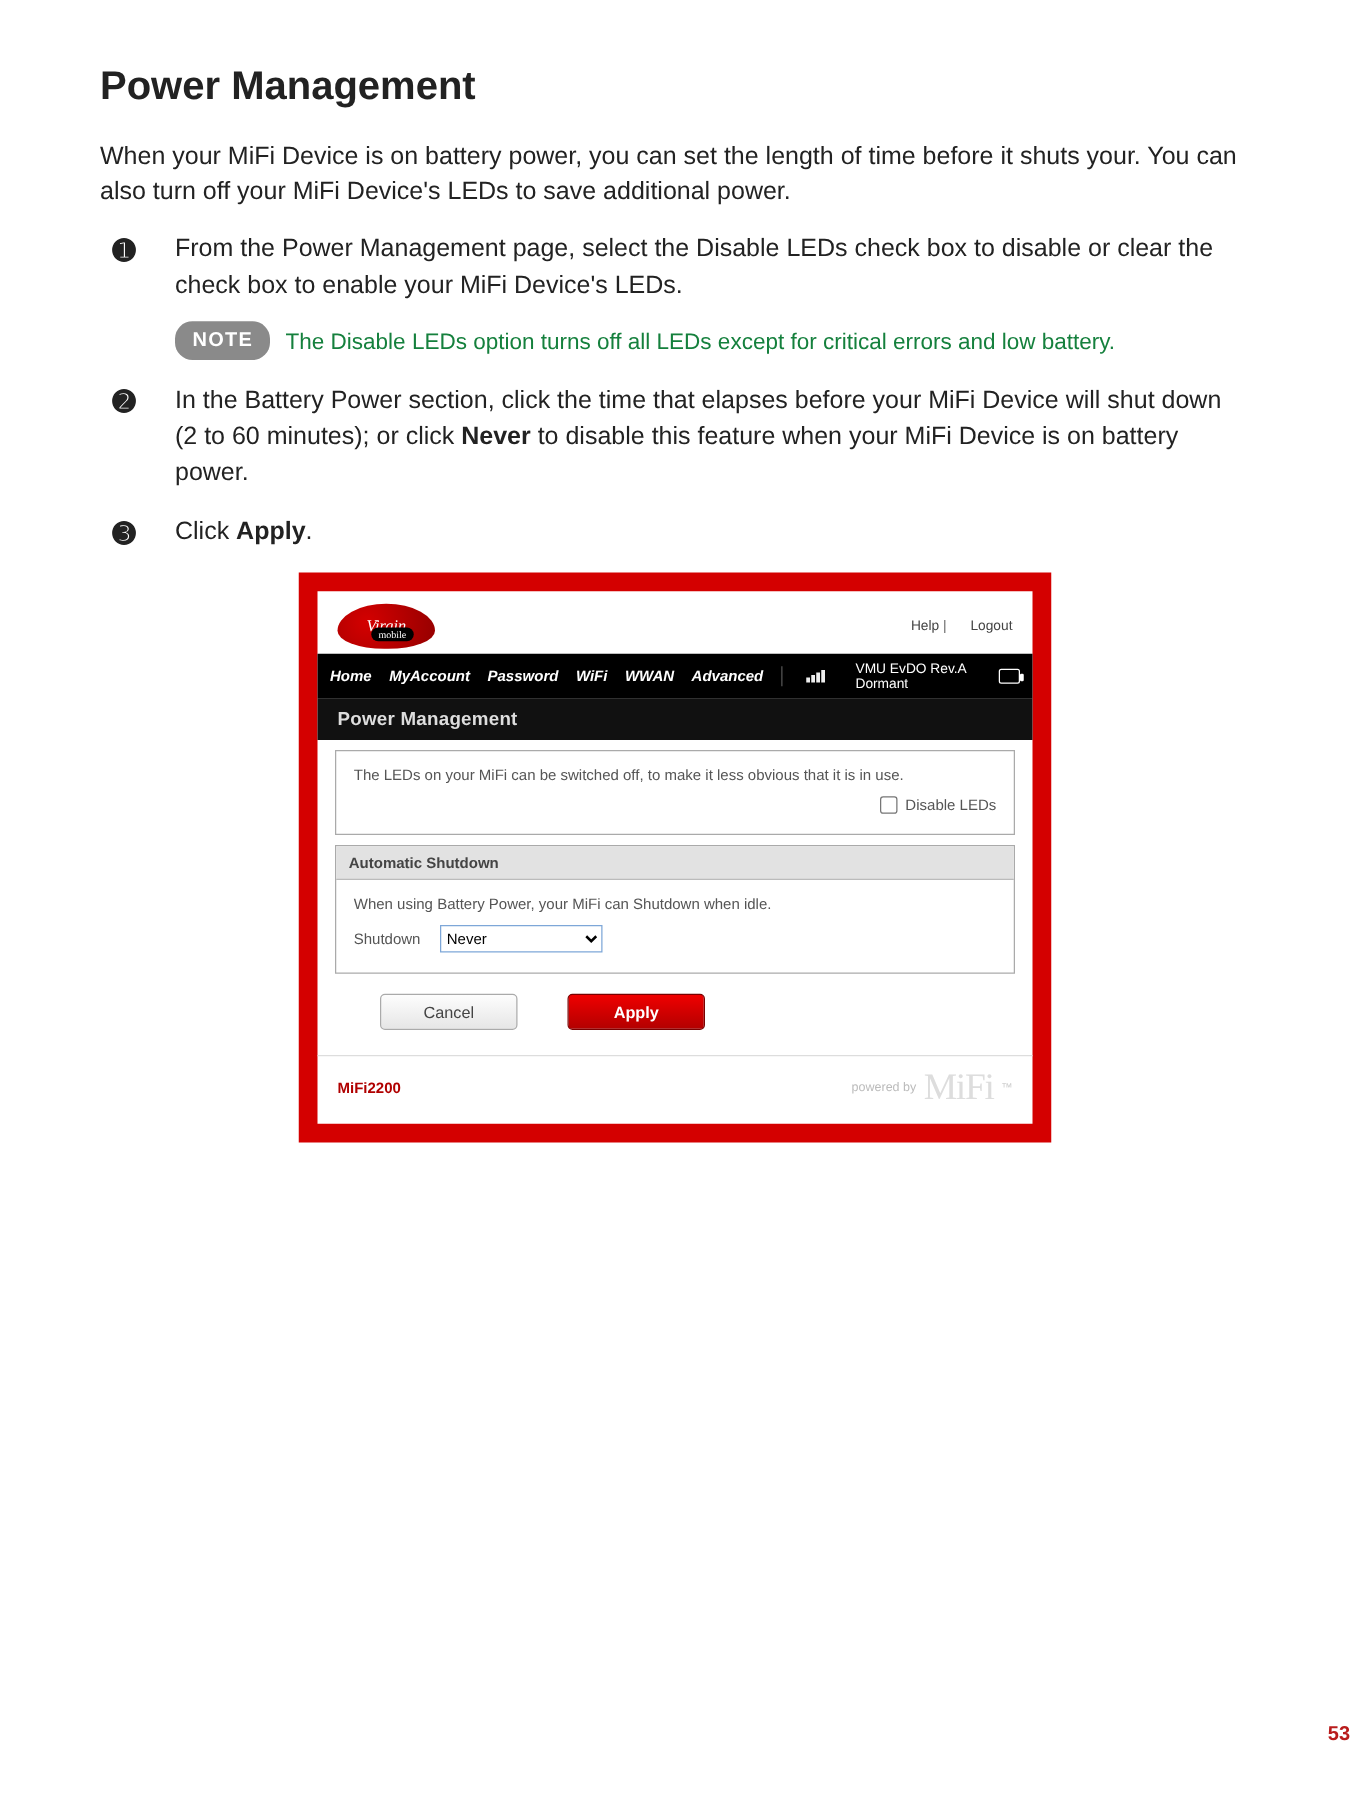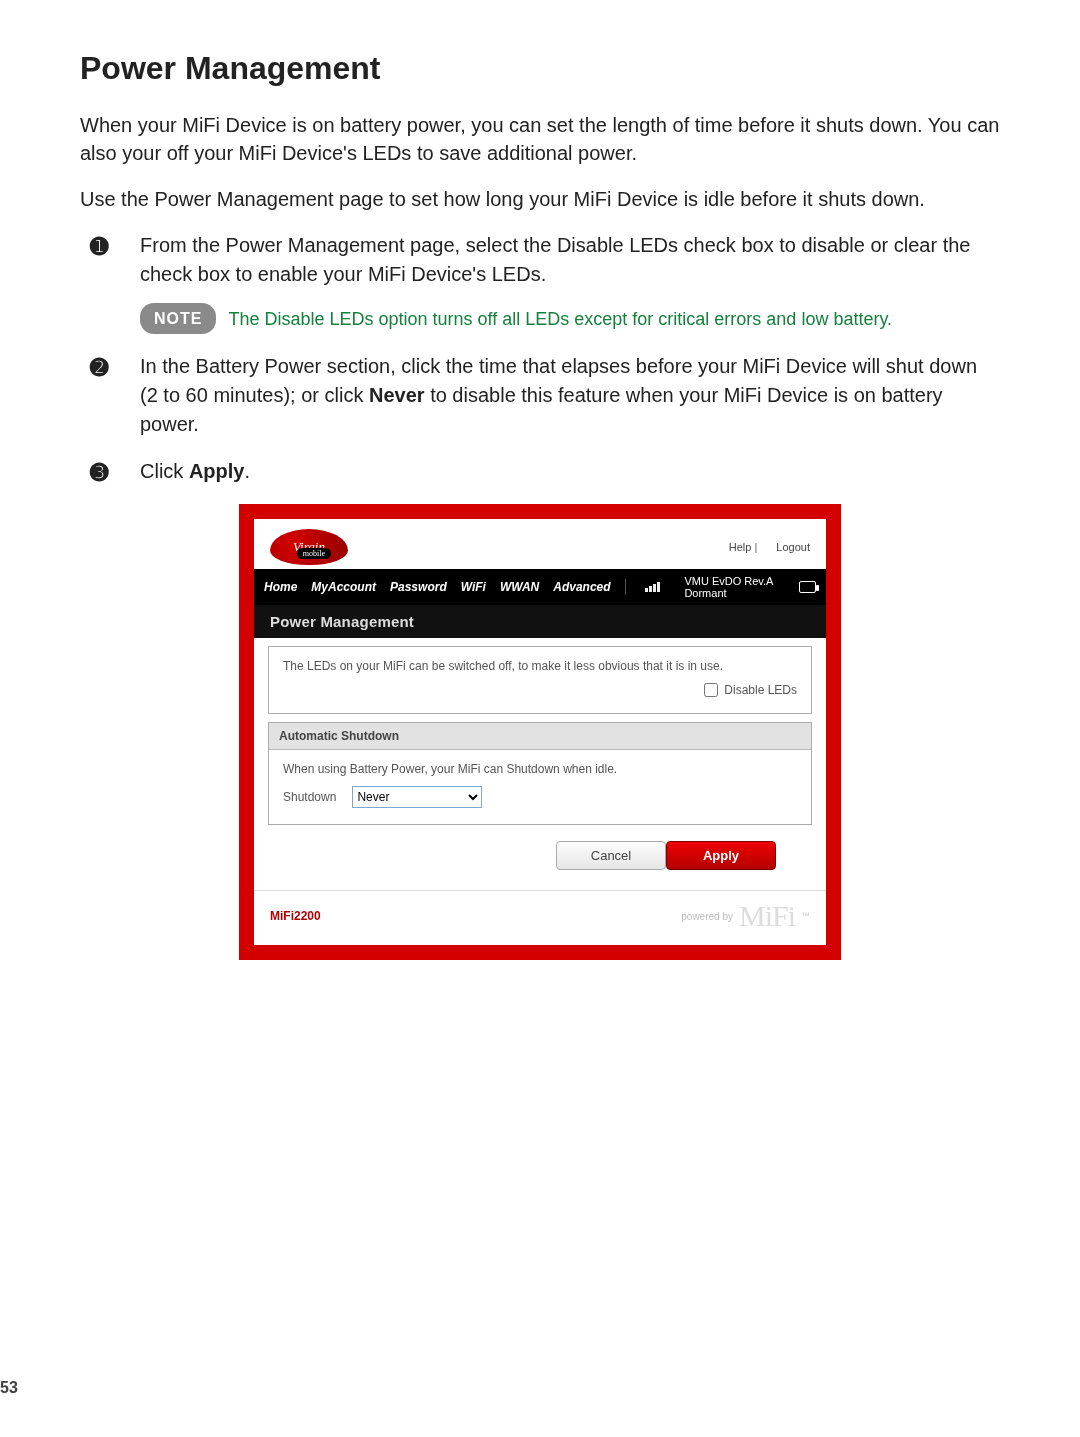--- a/index.html
+++ b/index.html
@@ -191,21 +191,21 @@
   }
   .shutdown-row {
     display: flex; align-items: center; gap: 16px; margin-top: 10px;
   }
   .shutdown-row select {
     width: 130px; font-size: 12px; height: 22px;
     border:1px solid #7ea7d8; background:#fff;
   }
 
   .button-row {
-    display:flex; justify-content:flex-end; 
+    display:flex; gap:40px;
     padding: 16px 36px;
   }
   .btn {
     min-width: 110px;
     padding: 6px 18px;
     text-align:center;
     font-size: 13px;
     border-radius: 4px;
     cursor:pointer;
     font-weight: 500;
@@ -239,35 +239,34 @@
     font-size: 30px;
     color:#ddd;
     letter-spacing:-1px;
   }
   .tm { font-size:9px; vertical-align: top; color:#ccc; }
 
   .page-number {
     position:absolute;
     bottom: 40px;
     left:0; right:0;
-    text-align:left;
-    color:#404040;
+    text-align:right;
+    color:#b91c1c;
     font-weight:700;
     font-size:16px;
     margin-top:24px;
   }
 </style>
 </head>
 <body>
 
 <div class="page">
   <h1 class="page-title">Power Management</h1>
 
-  <p class="body-text">When your MiFi Device is on battery power, you can set the length of time before it shuts down. You can also your off your MiFi Device's LEDs to save additional power.</p>
-  <p class="body-text">Use the Power Management page to set how long your MiFi Device is idle before it shuts down.</p>
+  <p class="body-text">When your MiFi Device is on battery power, you can set the length of time before it shuts your. You can also turn off your MiFi Device's LEDs to save additional power.</p>
 
   <ol class="steps">
     <li>
       <span class="step-num">➊</span>
       <span>From the Power Management page, select the Disable LEDs check box to disable or clear the check box to enable your MiFi Device's LEDs.</span>
       <div class="note-row">
         <span class="note-pill">NOTE</span>
         <span class="note-text">The Disable LEDs option turns off all LEDs except for critical errors and low battery.</span>
       </div>
     </li>

